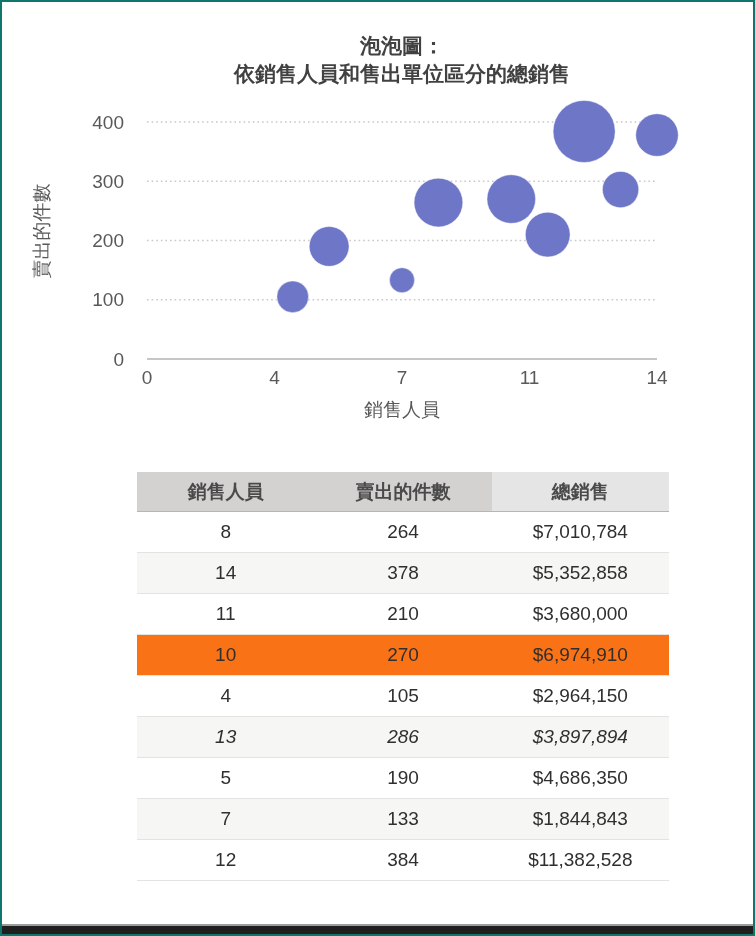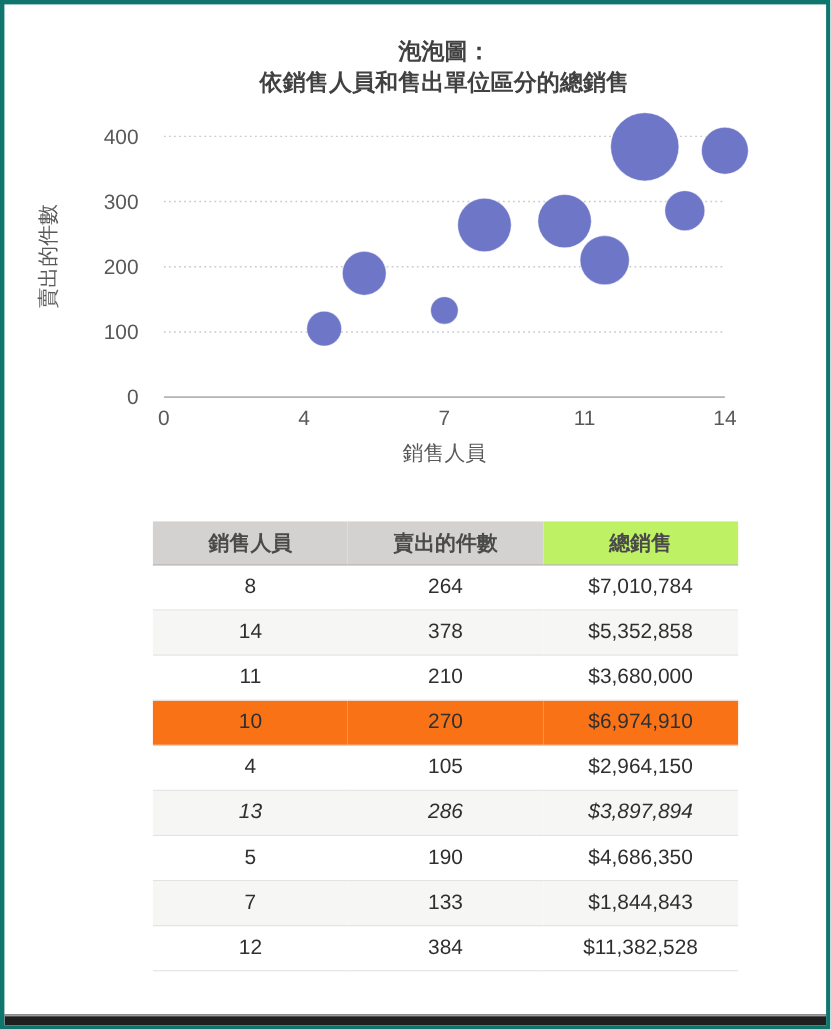--- a/index.html
+++ b/index.html
@@ -1,18 +1,18 @@
 <!DOCTYPE html>
 <html><head>
 <meta charset="utf-8">
 <style>
   html,body{margin:0;padding:0;background:#ffffff;}
   .page{
     position:relative;width:755px;height:936px;box-sizing:border-box;
-    background:#ffffff;border:4px solid #0f766e;overflow:hidden;
+    background:#ffffff;border:2px solid #0f766e;overflow:hidden;
     font-family:"Liberation Sans","DejaVu Sans",sans-serif;
   }
   .chart-title{
     position:absolute;top:30px;left:70px;width:660px;
     text-align:center;font-size:21px;font-weight:bold;color:#414141;line-height:28px;
   }
   svg.chart{position:absolute;left:0;top:0;width:755px;height:435px;}
   .tick{font-size:19px;fill:#595959;}
   .axis-title{font-size:19px;fill:#595959;}
   .gridline{stroke:#c9c9c9;stroke-width:1.3;}
@@ -77,21 +77,21 @@
       </g>
     <text class="axis-title" x="400" y="414" text-anchor="middle">銷售人員</text>
     <text class="axis-title" x="46" y="229" text-anchor="middle" transform="rotate(-90 46 229)">賣出的件數</text>
   </svg>
 
   <table class="data">
     <thead>
       <tr>
           <th style="background: rgb(211, 210, 208);">銷售人員</th>
           <th style="background: rgb(211, 210, 208);">賣出的件數</th>
-          <th style="background: #bef264;">總銷售</th>
+          <th style="background: #e5e5e5;">總銷售</th>
         </tr>
     </thead>
     <tbody>
         <tr>
           <td>8</td>
           <td>264</td>
           <td>$7,010,784</td>
         </tr>
         <tr style="background: rgb(246, 246, 244);">
           <td>14</td>

